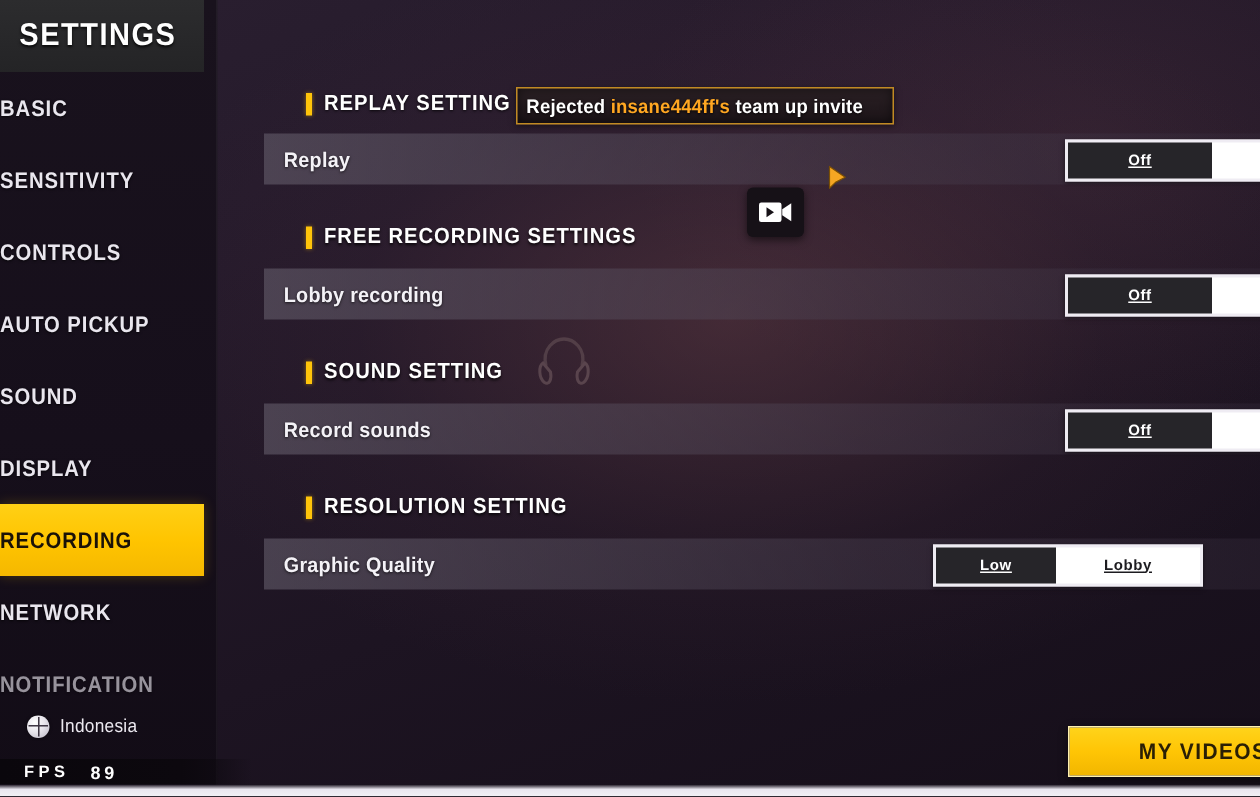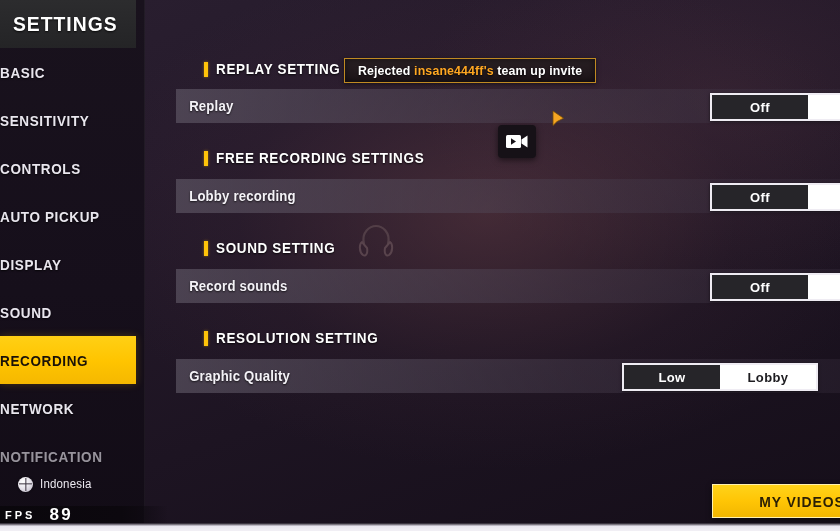--- a/index.html
+++ b/index.html
@@ -86,24 +86,24 @@
     transform:scaleX(0.92); transform-origin:left center;
   }
 
   .fps-bar {
     position:absolute; left:0; bottom:8px; width:168px; height:17px;
     background:linear-gradient(90deg,#0a070c 0%, #0c080e 72%, rgba(12,8,14,0) 100%);
     display:flex; align-items:center; z-index:9;
   }
   .fps-bar .k {
     color:#ffffff; font-size:11px; letter-spacing:3px; font-weight:700;
-    padding-left:5px; font-family:"Liberation Sans Narrow","Liberation Sans",sans-serif;
+    padding-left:16px; font-family:"Liberation Sans Narrow","Liberation Sans",sans-serif;
   }
   .fps-bar .v {
-    color:#ffffff; font-size:17px; letter-spacing:2.5px; font-weight:700;
+    color:#ffffff; font-size:12px; letter-spacing:2.5px; font-weight:700;
     padding-left:14px; font-family:"Liberation Sans Narrow","Liberation Sans",sans-serif;
   }
   .bottom-strip {
     position:absolute; left:0; bottom:0; width:840px; height:8px;
     background:linear-gradient(180deg,#1b1420 0%, #e9e6ef 40%, #f2f0f5 100%);
     z-index:10;
   }
 
   
   .content { position:absolute; left:176px; top:0; right:0; height:531px; }
@@ -138,33 +138,34 @@
   }
 
   
   .seg {
     position:absolute; display:flex;
     border:2px solid #efecf3; background:#efecf3;
     box-shadow:0 1px 3px rgba(0,0,0,0.55);
   }
   .seg .opt {
     height:24px; display:flex; align-items:center; justify-content:center;
-    font-size:13px; font-weight:700; letter-spacing:0.4px; cursor:pointer;
-    font-family:"Liberation Sans Narrow","Liberation Sans",sans-serif;
-    white-space:nowrap;
+    font-size:10px; font-weight:700; letter-spacing:0.4px; cursor:pointer;
+    font-family:"Liberation Sans Narrow","Liberation Sans",sans-serif;
+    white-space:nowrap;
+    text-decoration:underline;
   }
   .seg .opt.off { background:#262529; color:#ffffff; }
   .seg .opt.on  { background:#ffffff; color:#1d1c20; }
 
   
   .notif {
     position:absolute; left:168px; top:58px; width:252px; height:25px;
     background:linear-gradient(180deg,#2a2024 0%, #1c1418 100%);
     border:1px solid #c08a22;
-    display:flex; align-items:center; justify-content:center;
+    display:flex; align-items:center; 
     box-shadow:0 0 7px rgba(0,0,0,0.55) inset, 0 1px 4px rgba(0,0,0,0.5);
     z-index:5;
   }
   .notif .ntxt {
     color:#ffffff; font-size:13px; font-weight:700; letter-spacing:0.15px;
     font-family:"Liberation Sans Narrow","Liberation Sans",sans-serif;
     transform:scaleX(0.95);
     white-space:nowrap; text-shadow:0 1px 2px rgba(0,0,0,0.9);
   }
   .notif .ntxt em { font-style:normal; color:#ffa722; }
@@ -219,24 +220,24 @@
       <div class="nav-item">
         <span class="lbl">SENSITIVITY</span>
       </div>
       <div class="nav-item">
         <span class="lbl">CONTROLS</span>
       </div>
       <div class="nav-item">
         <span class="lbl">AUTO PICKUP</span>
       </div>
       <div class="nav-item">
+        <span class="lbl">SOUND</span>
+      </div>
+      <div class="nav-item">
         <span class="lbl">DISPLAY</span>
-      </div>
-      <div class="nav-item">
-        <span class="lbl">SOUND</span>
       </div>
       <div class="nav-item active">
         <span class="lbl">RECORDING</span>
       </div>
       <div class="nav-item">
         <span class="lbl">NETWORK</span>
       </div>
       <div class="nav-item faded">
         <span class="lbl">NOTIFICATION</span>
       </div>
@@ -287,21 +288,21 @@
     </div>
 
     <div class="section-title" style="position:absolute;left:0;top:326px;">
       <span class="accent"></span>
       <span class="st">RESOLUTION SETTING</span>
     </div>
     <div class="setting-row" style="position:absolute;left:0;top:359px;">
       <span class="rl">Graphic Quality</span>
     </div>
     <div class="seg" style="left:446px;top:363px;">
-      <div class="opt off" style="width:96px;">Low</div>
+      <div class="opt off" style="width:80px;">Low</div>
       <div class="opt on" style="width:96px;">Lobby</div>
     </div>
 
     <div class="notif">
       <div class="ntxt"><span>Rejected </span><em>insane444ff's</em><span> team up invite</span></div>
     </div>
 
     <div class="vid-badge">
       <svg width="22" height="15" viewBox="0 0 22 15">
         <rect x="0" y="1" width="15" height="13" rx="1.5" fill="#ffffff"></rect>

